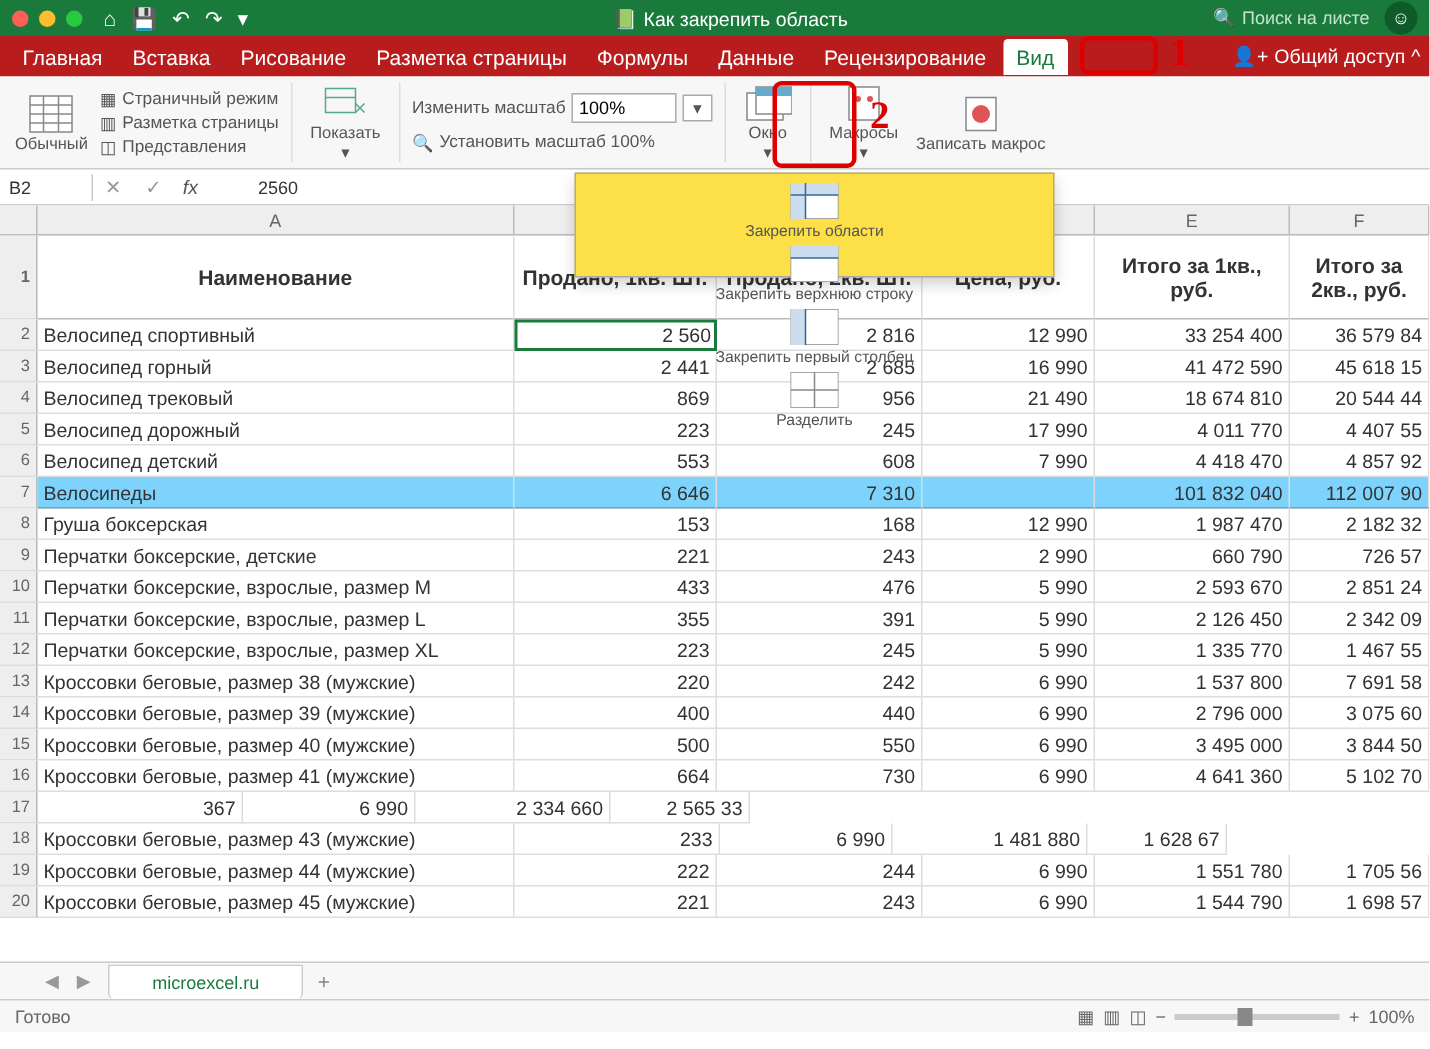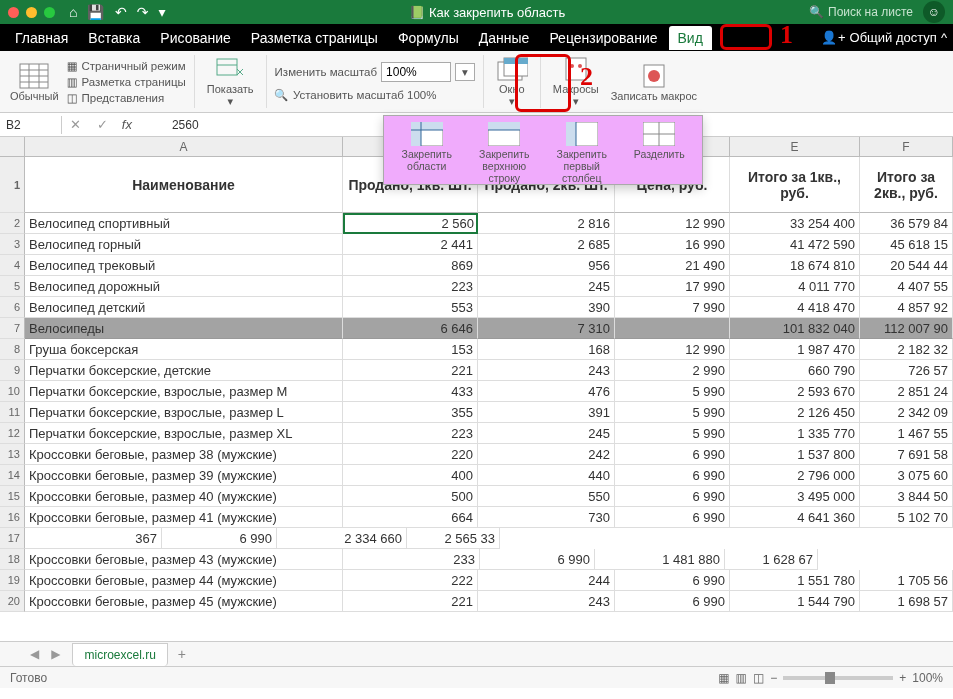--- a/index.html
+++ b/index.html
@@ -6,21 +6,21 @@
 body { width: 953px; height: 699px; background: #fff; overflow: hidden; position: relative; font-size: 13px; color: #333; }
 .titlebar { height: 24px; background: #1a7a3c; display: flex; align-items: center; padding: 0 8px; color: #fff; }
 .traffic { display: flex; gap: 7px; }
 .dot { width: 11px; height: 11px; border-radius: 50%; }
 .red { background: #ff5f57; } .yellow { background: #ffbd2e; } .green { background: #28c940; }
 .qat { display: flex; gap: 10px; margin-left: 14px; align-items: center; }
 .qat span { color: #fff; font-size: 14px; }
 .titlec { flex: 1; text-align: center; font-size: 13px; }
 .search { color: #c6e3cf; font-size: 12px; display:flex; align-items:center; gap:4px;}
 .user { width: 22px; height: 22px; border-radius: 50%; background: #0e5a28; margin-left: 10px; display:flex;align-items:center;justify-content:center;font-size:12px;}
-.tabs { height: 27px; background: #000000; display: flex; align-items: center; padding: 0 6px; gap: 2px; color: #fff; font-size: 14px; }
+.tabs { height: 27px; background: #b91c1c; display: flex; align-items: center; padding: 0 6px; gap: 2px; color: #fff; font-size: 14px; }
 .tab { padding: 4px 9px; cursor: pointer; white-space: nowrap; }
 .tab.active { background: #fff; color: #1a7a3c; border-radius: 3px 3px 0 0; }
 .share { margin-left: auto; display: flex; align-items: center; gap: 4px; font-size: 13px; }
 .ribbon { height: 62px; background: #f7f7f7; border-bottom: 1px solid #ccc; display: flex; padding: 4px 6px; gap: 8px; position: relative; }
 .rgroup { display: flex; align-items: center; gap: 4px; border-right: 1px solid #ddd; padding-right: 8px; }
 .rbtn { display: flex; flex-direction: column; align-items: center; justify-content: center; font-size: 11px; color: #555; padding: 2px 4px; cursor: pointer; }
 .rbtn-icon { width: 32px; height: 28px; display:flex;align-items:center;justify-content:center; }
 .rlist { display: flex; flex-direction: column; gap: 2px; font-size: 11.5px; color: #555; }
 .rlist div { display:flex; align-items:center; gap:4px; cursor:pointer; }
 .zoomgrp { display:flex; flex-direction:column; gap:6px; font-size:11.5px; color:#555;}
@@ -38,33 +38,33 @@
 .ch { border-right:1px solid #bbb; display:flex; align-items:center; justify-content:center; color:#666;}
 .chA{width:318px;} .chB{width:135px;} .chC{width:137px;} .chD{width:115px;} .chE{width:130px;} .chF{width:93px;}
 .grid { overflow:hidden; height: 484px;}
 .row { display:flex; height:21px; }
 .rh { width:25px; border-right:1px solid #bbb; border-bottom:1px solid #ddd; background:#eee; display:flex;align-items:center;justify-content:flex-end;padding-right:4px;font-size:11px;color:#666;}
 .cell { border-right:1px solid #ddd; border-bottom:1px solid #ddd; padding:0 4px; display:flex; align-items:center; font-size:13px; overflow:hidden; white-space:nowrap;}
 .cA{width:318px;} .cB{width:135px;justify-content:flex-end;} .cC{width:137px;justify-content:flex-end;} .cD{width:115px;justify-content:flex-end;} .cE{width:130px;justify-content:flex-end;} .cF{width:93px;justify-content:flex-end;}
 .hdrrow { height:56px; font-weight:bold; }
 .hdrrow .cell { text-align:center; justify-content:center; white-space:normal; font-size:14px; border-bottom:1px solid #bbb;}
 .hdrrow .rh { height:56px; }
-.totalrow .cell { background:#a3a3a3; border-bottom:1px solid #999;}
+.totalrow .cell { background:#7dd3fc; border-bottom:1px solid #999;}
 .totalrow .rh { }
 .sel { border:2px solid #1a7a3c !important; padding:0 2px; }
 .sheettab { height:25px; border-top:1px solid #ccc; display:flex; align-items:center; padding-left:30px; font-size:12px; background:#f7f7f7;}
-.sheettab .st { padding:4px 11px; background:#fff; border:1px solid #ccc; border-bottom:none; border-radius:0 0 4px 4px; color:#1a7a3c; cursor:pointer;}
+.sheettab .st { padding:4px 28px; background:#fff; border:1px solid #ccc; border-bottom:none; border-radius:0 0 4px 4px; color:#1a7a3c; cursor:pointer;}
 .sheettab .add { margin-left:10px; color:#888; cursor:pointer; font-size:14px;}
 .status { height:22px; background:#f7f7f7; border-top:1px solid #ccc; display:flex; align-items:center; padding:0 10px; font-size:12px; color:#666;}
 .status .zoom { margin-left:auto; display:flex; align-items:center; gap:6px;}
 .slider { width:110px; height:4px; background:#ccc; position:relative;}
 .slider .th { width:10px; height:12px; background:#888; position:absolute; top:-4px; left:42px;}
 .callout { position:absolute; border:3px solid #d00; border-radius:6px; pointer-events:none; }
 .cnum { position:absolute; font-family: cursive; font-size:26px; font-weight:bold; color:#d00; }
-.panel { position:absolute; top:115px; left:383px; width:320px; height:70px; background:#f0abfc; border:1px solid #aaa; box-shadow:0 4px 10px rgba(0,0,0,.2); display:flex; padding:4px; z-index:5;}
+.panel { position:absolute; top:115px; left:383px; width:320px; height:70px; background:#fde047; border:1px solid #aaa; box-shadow:0 4px 10px rgba(0,0,0,.2); display:flex; padding:4px; z-index:5;flex-direction:column;}
 .panel .pb { flex:1; display:flex; flex-direction:column; align-items:center; font-size:10.5px; color:#555; text-align:center; cursor:pointer; padding:2px;}
 .panel .pb .pi { width:32px; height:24px; margin-bottom:2px;}
 svg { display:block; }
 </style>
 </head>
 <body>
 
 <div class="titlebar">
   <div class="traffic">
     <div class="dot red"></div>
@@ -248,21 +248,21 @@
         <div class="cell cB">223</div>
         <div class="cell cC">245</div>
         <div class="cell cD">17 990</div>
         <div class="cell cE">4 011 770</div>
         <div class="cell cF">4 407 55</div>
       </div>
       <div class="row">
         <div class="rh">6</div>
         <div class="cell cA">Велосипед детский</div>
         <div class="cell cB">553</div>
-        <div class="cell cC">390</div>
+        <div class="cell cC">608</div>
         <div class="cell cD">7 990</div>
         <div class="cell cE">4 418 470</div>
         <div class="cell cF">4 857 92</div>
       </div>
       <div class="row totalrow">
         <div class="rh">7</div>
         <div class="cell cA">Велосипеды</div>
         <div class="cell cB">6 646</div>
         <div class="cell cC">7 310</div>
         <div class="cell cD"></div>

